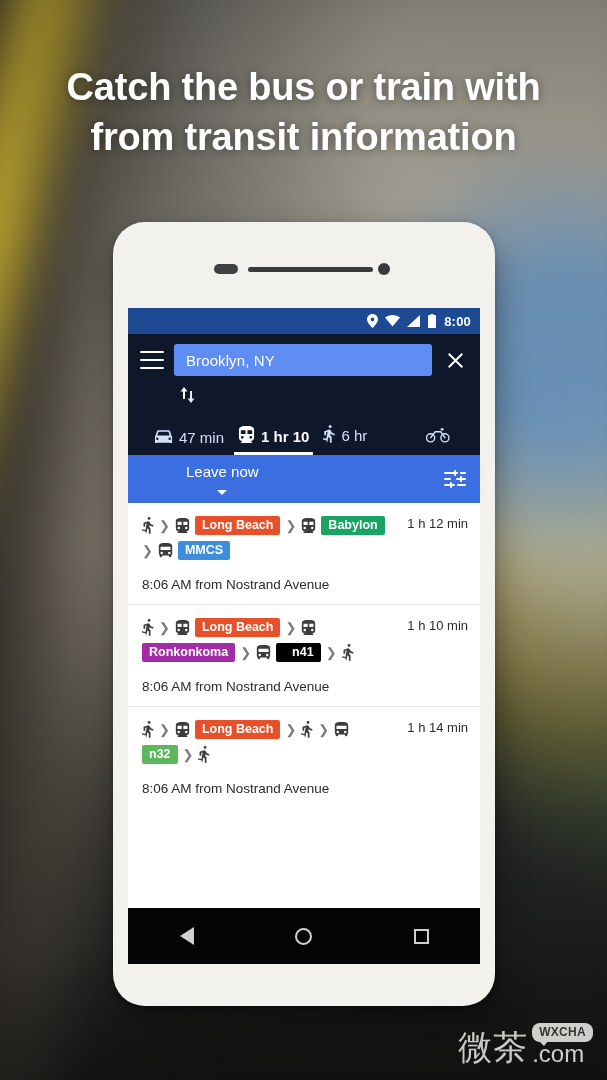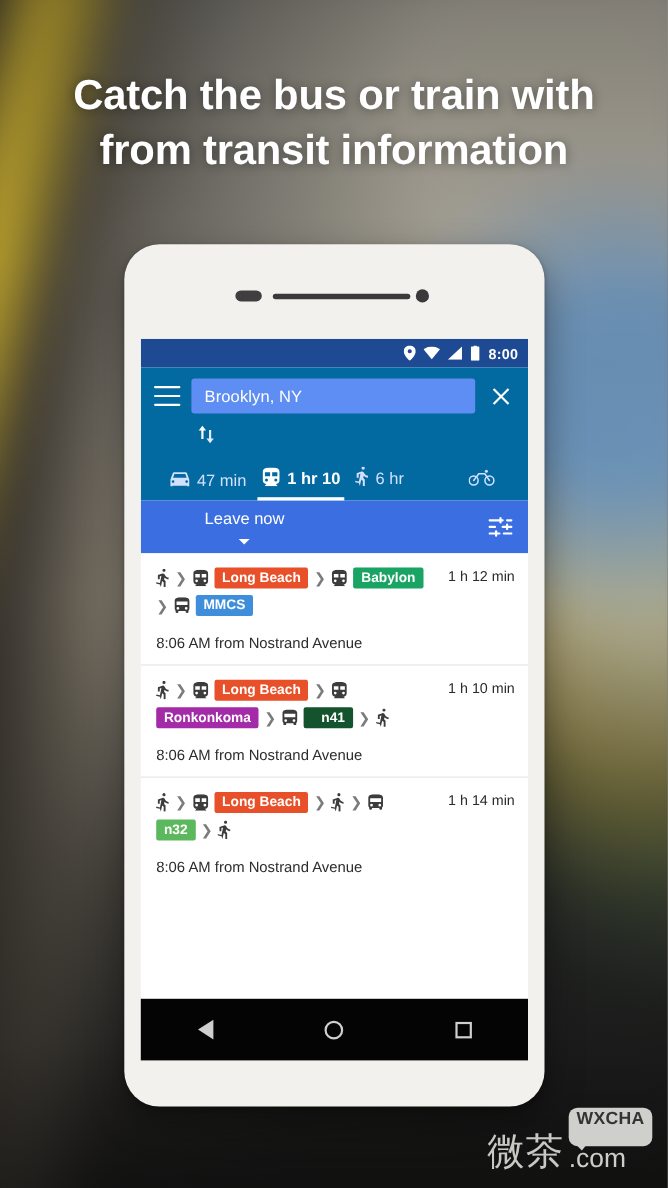--- a/index.html
+++ b/index.html
@@ -127,21 +127,21 @@
   .statusbar .clock {
     font-size: 13px;
     font-weight: bold;
     letter-spacing: .2px;
     margin-left: 1px;
   }
   .sb-icon { display: flex; align-items: center; }
 
   
   .header {
-    background: #0369a1;
+    background: #0f172a;
     padding: 10px 12px 0 12px;
   }
   .srow {
     display: flex;
     align-items: center;
     gap: 10px;
   }
   .srow + .srow { margin-top: 9px; }
   .hamburger {
     width: 24px; height: 18px;
@@ -316,24 +316,24 @@
     font-family: "DejaVu Sans", sans-serif;
     font-size: 34px;
     color: #e8e8e4;
     line-height: 34px;
     letter-spacing: 1px;
   }
   .wm-right { display: flex; flex-direction: column; align-items: flex-start; }
   .wm-bubble {
     background: #f0f0ec;
     color: #3a3a3a;
-    font-size: 16px;
+    font-size: 12px;
     font-weight: bold;
     border-radius: 8px;
-    padding: 2px 7px 15px 7px;
+    padding: 2px 7px 3px 7px;
     letter-spacing: .3px;
     position: relative;
   }
   .wm-bubble::after {
     content: "";
     position: absolute;
     left: 7px; bottom: -4px;
     border-left: 5px solid transparent;
     border-right: 4px solid transparent;
     border-top: 5px solid #f0f0ec;
@@ -531,21 +531,21 @@
                   <path d="M9 0C5 0 1 .5 1 4v8.5C1 14.4 2.6 16 4.5 16L3 17.5v.5h12v-.5L13.5 16c1.9 0 3.5-1.6 3.5-3.5V4c0-3.5-3.6-4-8-4zM4.5 13.5a1.5 1.5 0 110-3 1.5 1.5 0 010 3zm3.5-5H3V4.5h5zm5.5 5a1.5 1.5 0 110-3 1.5 1.5 0 010 3zM15 8.5h-5v-4h5z" fill="#3c3c3c"></path>
                 </svg>
               </span>
               <span class="badge" style="background: rgb(163, 43, 168);">Ronkonkoma</span>
               <span class="chev">❯</span>
               <span class="leg-icon">
                 <svg width="15" height="15" viewBox="0 0 18 18">
                   <path d="M1 12.5c0 .9.4 1.6 1 2.1V16c0 .55.45 1 1 1h1c.55 0 1-.45 1-1v-1h8v1c0 .55.45 1 1 1h1c.55 0 1-.45 1-1v-1.4c.6-.5 1-1.2 1-2.1V4c0-3.5-3.6-4-8-4S1 .5 1 4zM4.5 13.5a1.5 1.5 0 110-3 1.5 1.5 0 010 3zm9 0a1.5 1.5 0 110-3 1.5 1.5 0 010 3zM15 8.5H3v-4h12z" fill="#3c3c3c"></path>
                 </svg>
               </span>
-              <span class="badge" style="background: #14532d; padding-left: 16px;">n41</span>
+              <span class="badge" style="background: #000000; padding-left: 16px;">n41</span>
               <span class="chev">❯</span>
               <span class="leg-icon">
                 <svg width="12" height="17" viewBox="0 0 12 19">
                   <path d="M7.2 3.2a1.6 1.6 0 100-3.2 1.6 1.6 0 000 3.2zM4 18.7l1.4-6.2 1.5 1.4v4.8h1.9v-6.2l-1.5-1.4.5-2.2c1 1.1 2.4 1.9 4.1 1.9V9c-1.5 0-2.7-.8-3.3-1.9l-.9-1.5c-.4-.5-.9-.8-1.5-.8-.2 0-.4 0-.6.1L1 6.5v4.3h1.9v-3l1.7-.7-1.5 7.5-4.6-1V15l4.6 1z" fill="#3c3c3c"></path>
                 </svg>
               </span>
             </div>
             <div class="depart">8:06 AM from Nostrand Avenue</div>
           </div>
           <div class="route">

